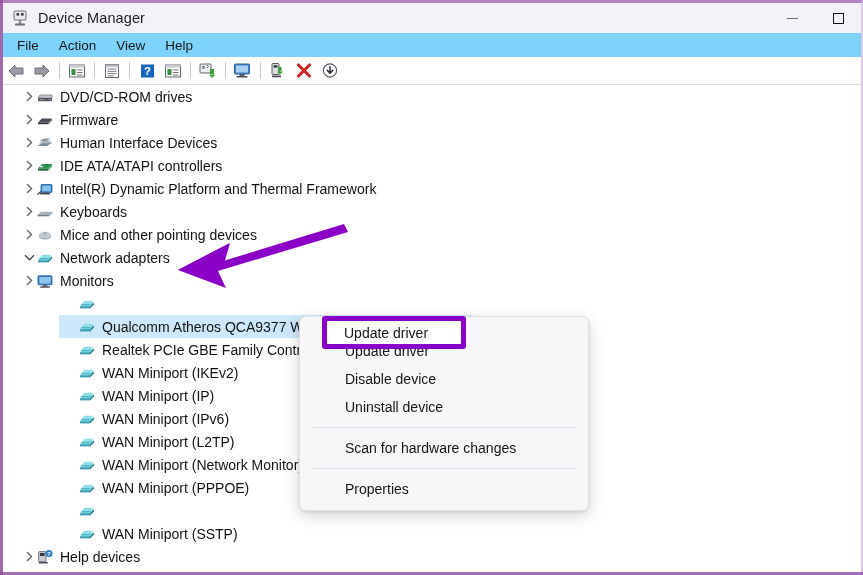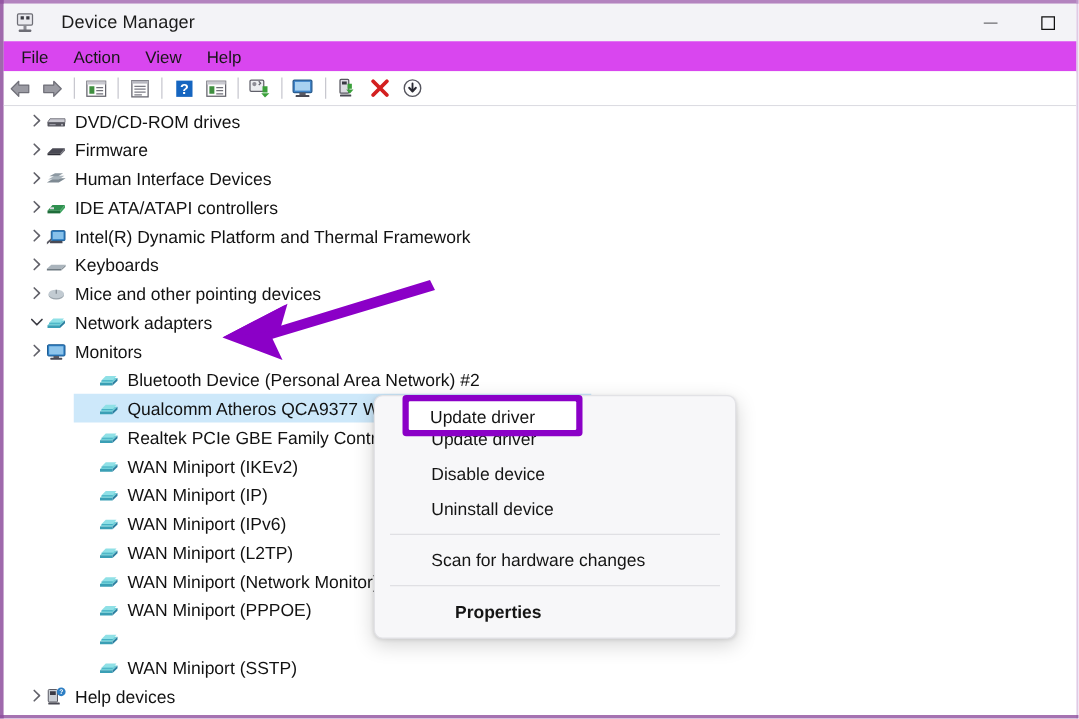--- a/index.html
+++ b/index.html
@@ -62,21 +62,21 @@
     display: flex;
     align-items: center;
   }
   #app-icon {
     width: 18px; height: 18px;
     margin-left: 8px;
     position: relative;
     flex: 0 0 auto;
   }
   #title-text {
-    margin-left: 20px;
+    margin-left: 9px;
     font-size: 14.5px;
     color: #1b1b1b;
     letter-spacing: .1px;
   }
   .wincontrols {
     position: absolute;
     right: 0; top: 0;
     height: 30px;
     display: flex;
     align-items: center;
@@ -95,21 +95,21 @@
     width: 11px; height: 11px;
     border: 1.4px solid #111;
     box-sizing: border-box;
   }
 
   
   #menubar {
     position: absolute;
     left: 3px; top: 33px;
     width: 858px; height: 24px;
-    background: #d946ef;
+    background: #7dd3fc;
     display: flex;
     align-items: center;
     border-bottom: 1px solid #e8e8ec;
   }
   .menu-item {
     font-size: 13.5px;
     color: #171717;
     padding: 2px 10px;
     cursor: default;
     white-space: nowrap;
@@ -207,21 +207,21 @@
     box-sizing: border-box;
   }
   .ctx-item {
     height: 28px;
     display: flex;
     align-items: center;
     padding-left: 45px;
     font-size: 14px;
     color: #151515;
   }
-  .ctx-item.bold { font-weight: bold; margin-left: 19px; }
+  .ctx-item.bold { font-weight: normal; }
   .ctx-sep {
     height: 1px;
     background: #e0e0e4;
     margin: 6px 12px 6px 12px;
   }
   
   #ctx-highlight {
     position: absolute;
     left: 322px;
     top: 316px;
@@ -530,21 +530,20 @@
         </div>
         <div class="row lvl2">
           <div class="chev"></div>
           <div class="dev-ico"><svg width="18" height="16" viewBox="0 0 18 16">
               <path d="M2 10.2 L6 6.4 L16 6.4 L12 10.2 Z" fill="#6fd0d8"></path>
               <path d="M2 10.2 L12 10.2 L12 12.4 L2 12.4 Z" fill="#3a9fb5"></path>
               <path d="M12 10.2 L16 6.4 L16 8.6 L12 12.4 Z" fill="#2b7fa0"></path>
               <path d="M3.2 8.2 L6.6 4.8 L15.2 4.8 L12.2 8.2 Z" fill="#8fe0e6"></path>
               <path d="M3.2 8.2 L12.2 8.2 L12.2 9 L3.2 9 Z" fill="#46b0c4"></path>
             </svg></div>
-          <div class="label">Bluetooth Device (Personal Area Network) #2</div>
         </div>
         <div class="row lvl2 selected">
           <div class="sel-bg"></div>
           <div class="chev"></div>
           <div class="dev-ico"><svg width="18" height="16" viewBox="0 0 18 16">
               <path d="M2 10.2 L6 6.4 L16 6.4 L12 10.2 Z" fill="#6fd0d8"></path>
               <path d="M2 10.2 L12 10.2 L12 12.4 L2 12.4 Z" fill="#3a9fb5"></path>
               <path d="M12 10.2 L16 6.4 L16 8.6 L12 12.4 Z" fill="#2b7fa0"></path>
               <path d="M3.2 8.2 L6.6 4.8 L15.2 4.8 L12.2 8.2 Z" fill="#8fe0e6"></path>
               <path d="M3.2 8.2 L12.2 8.2 L12.2 9 L3.2 9 Z" fill="#46b0c4"></path>

